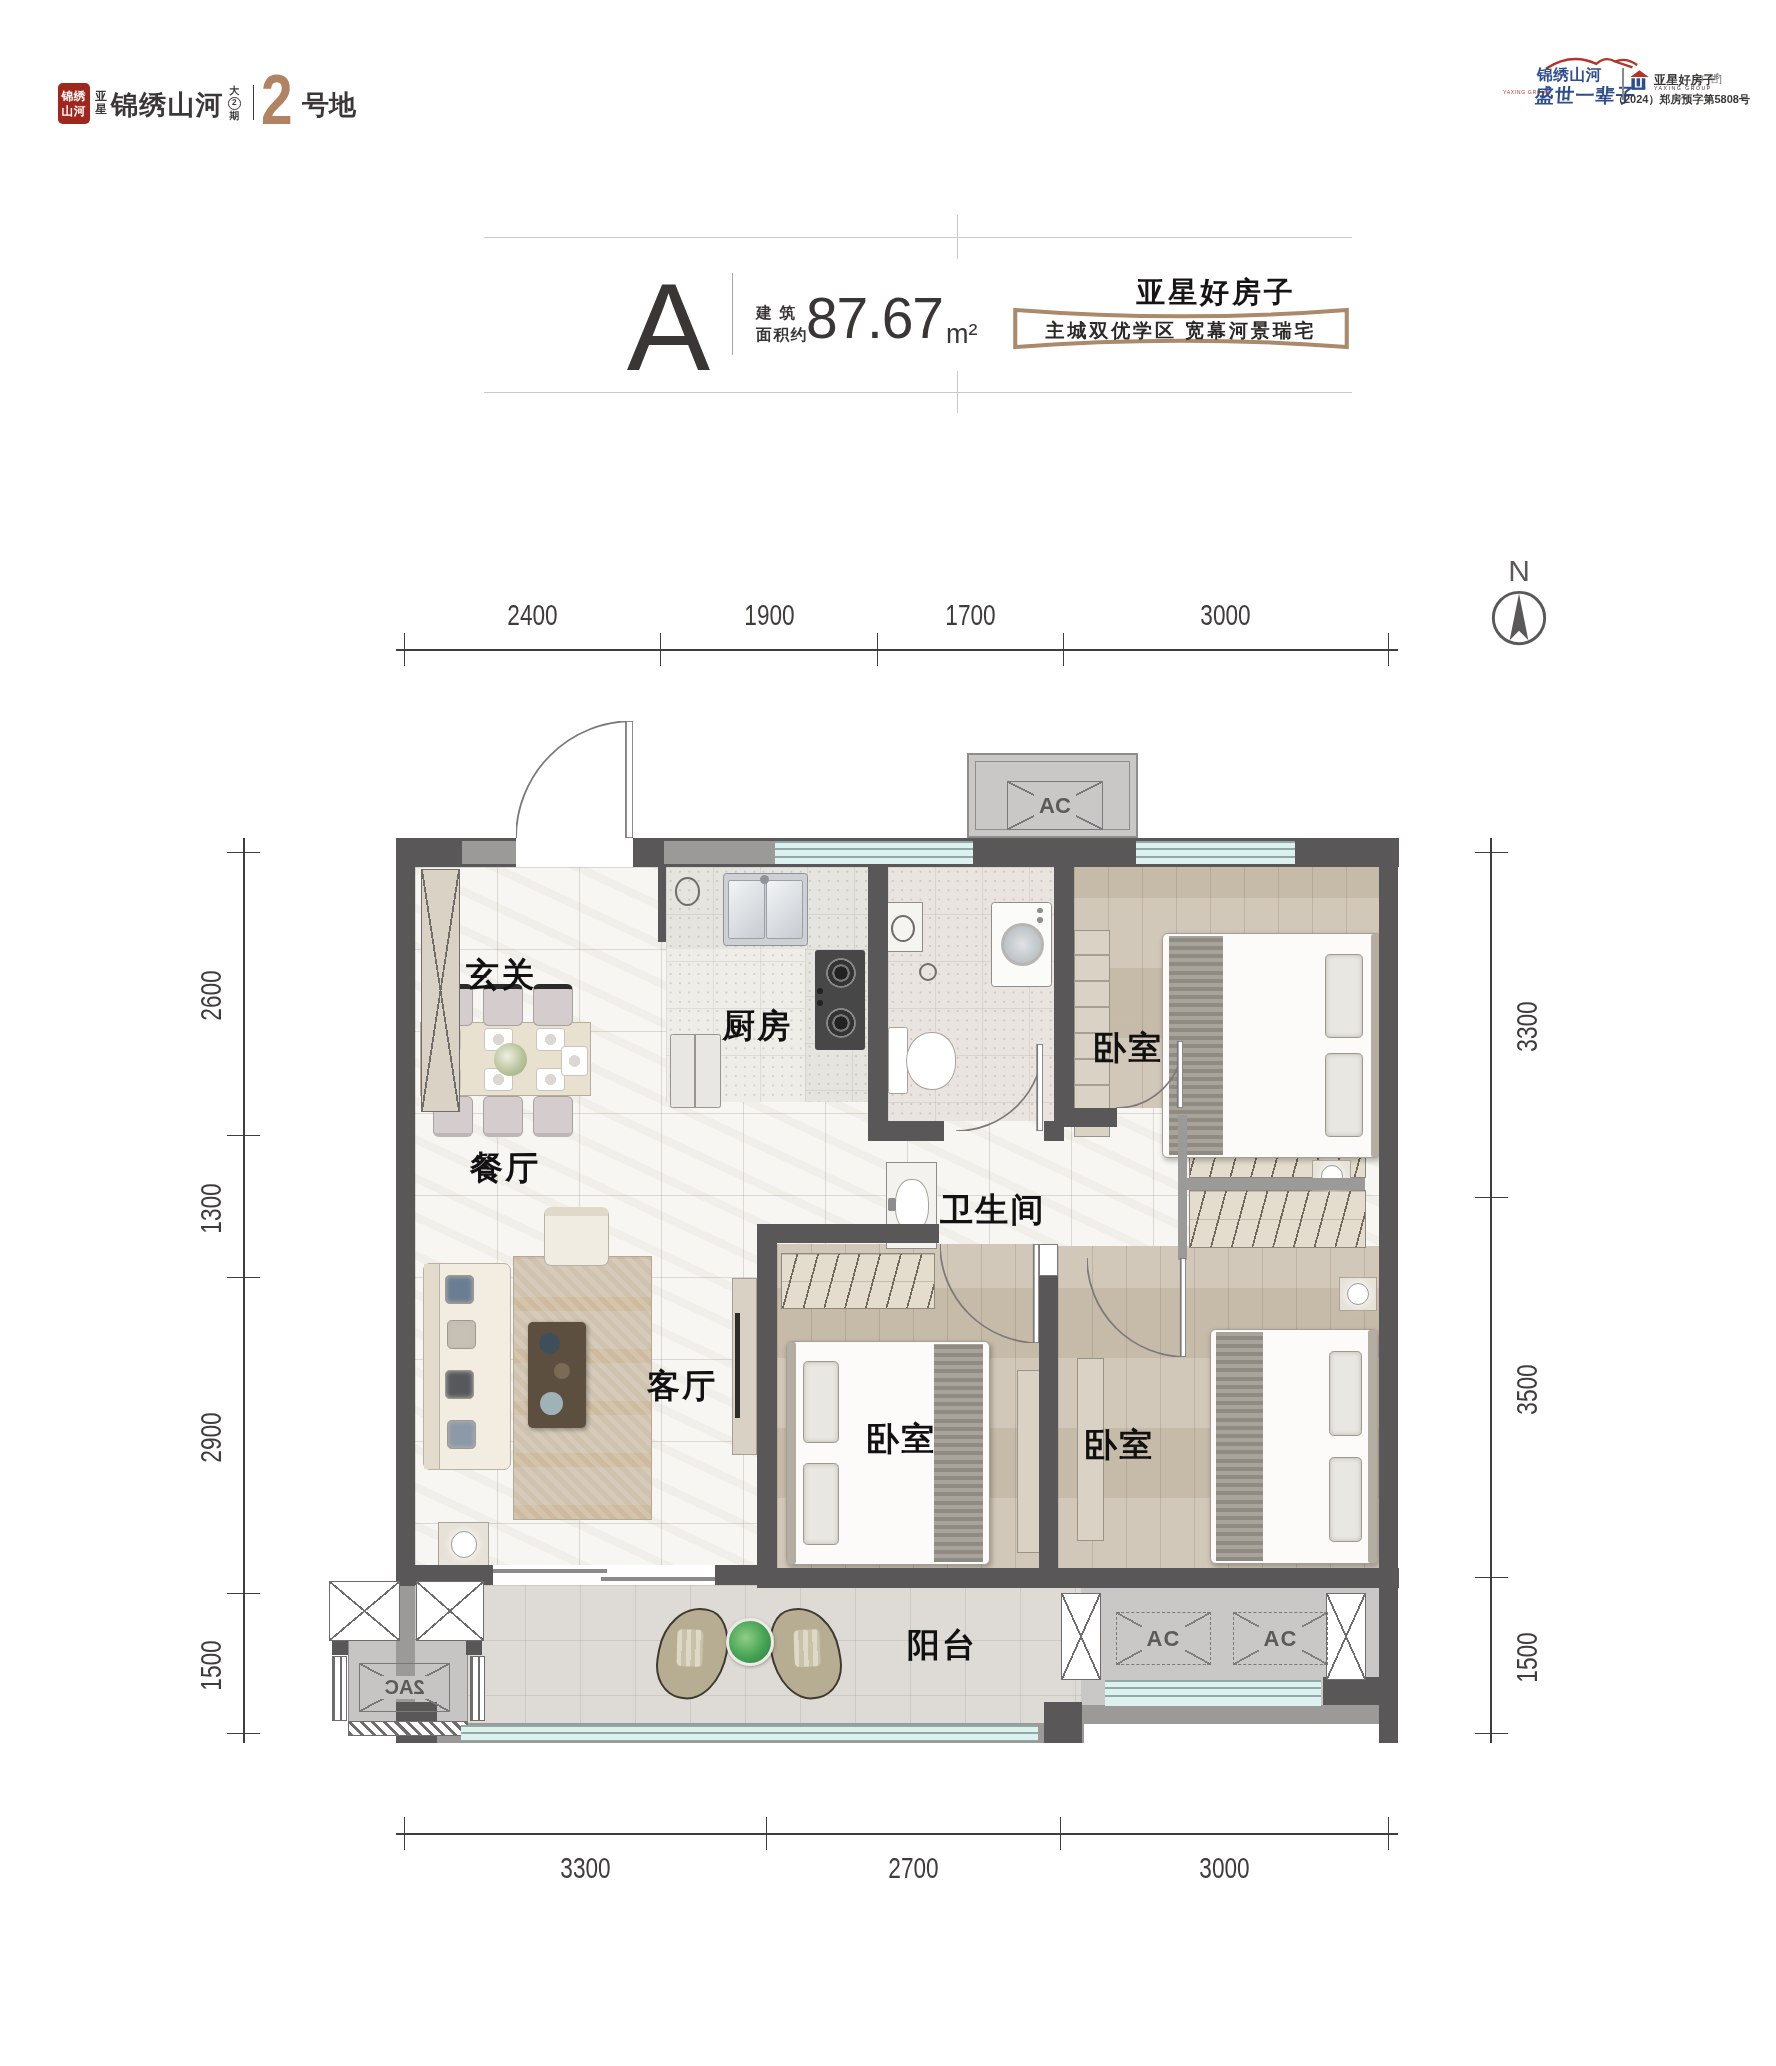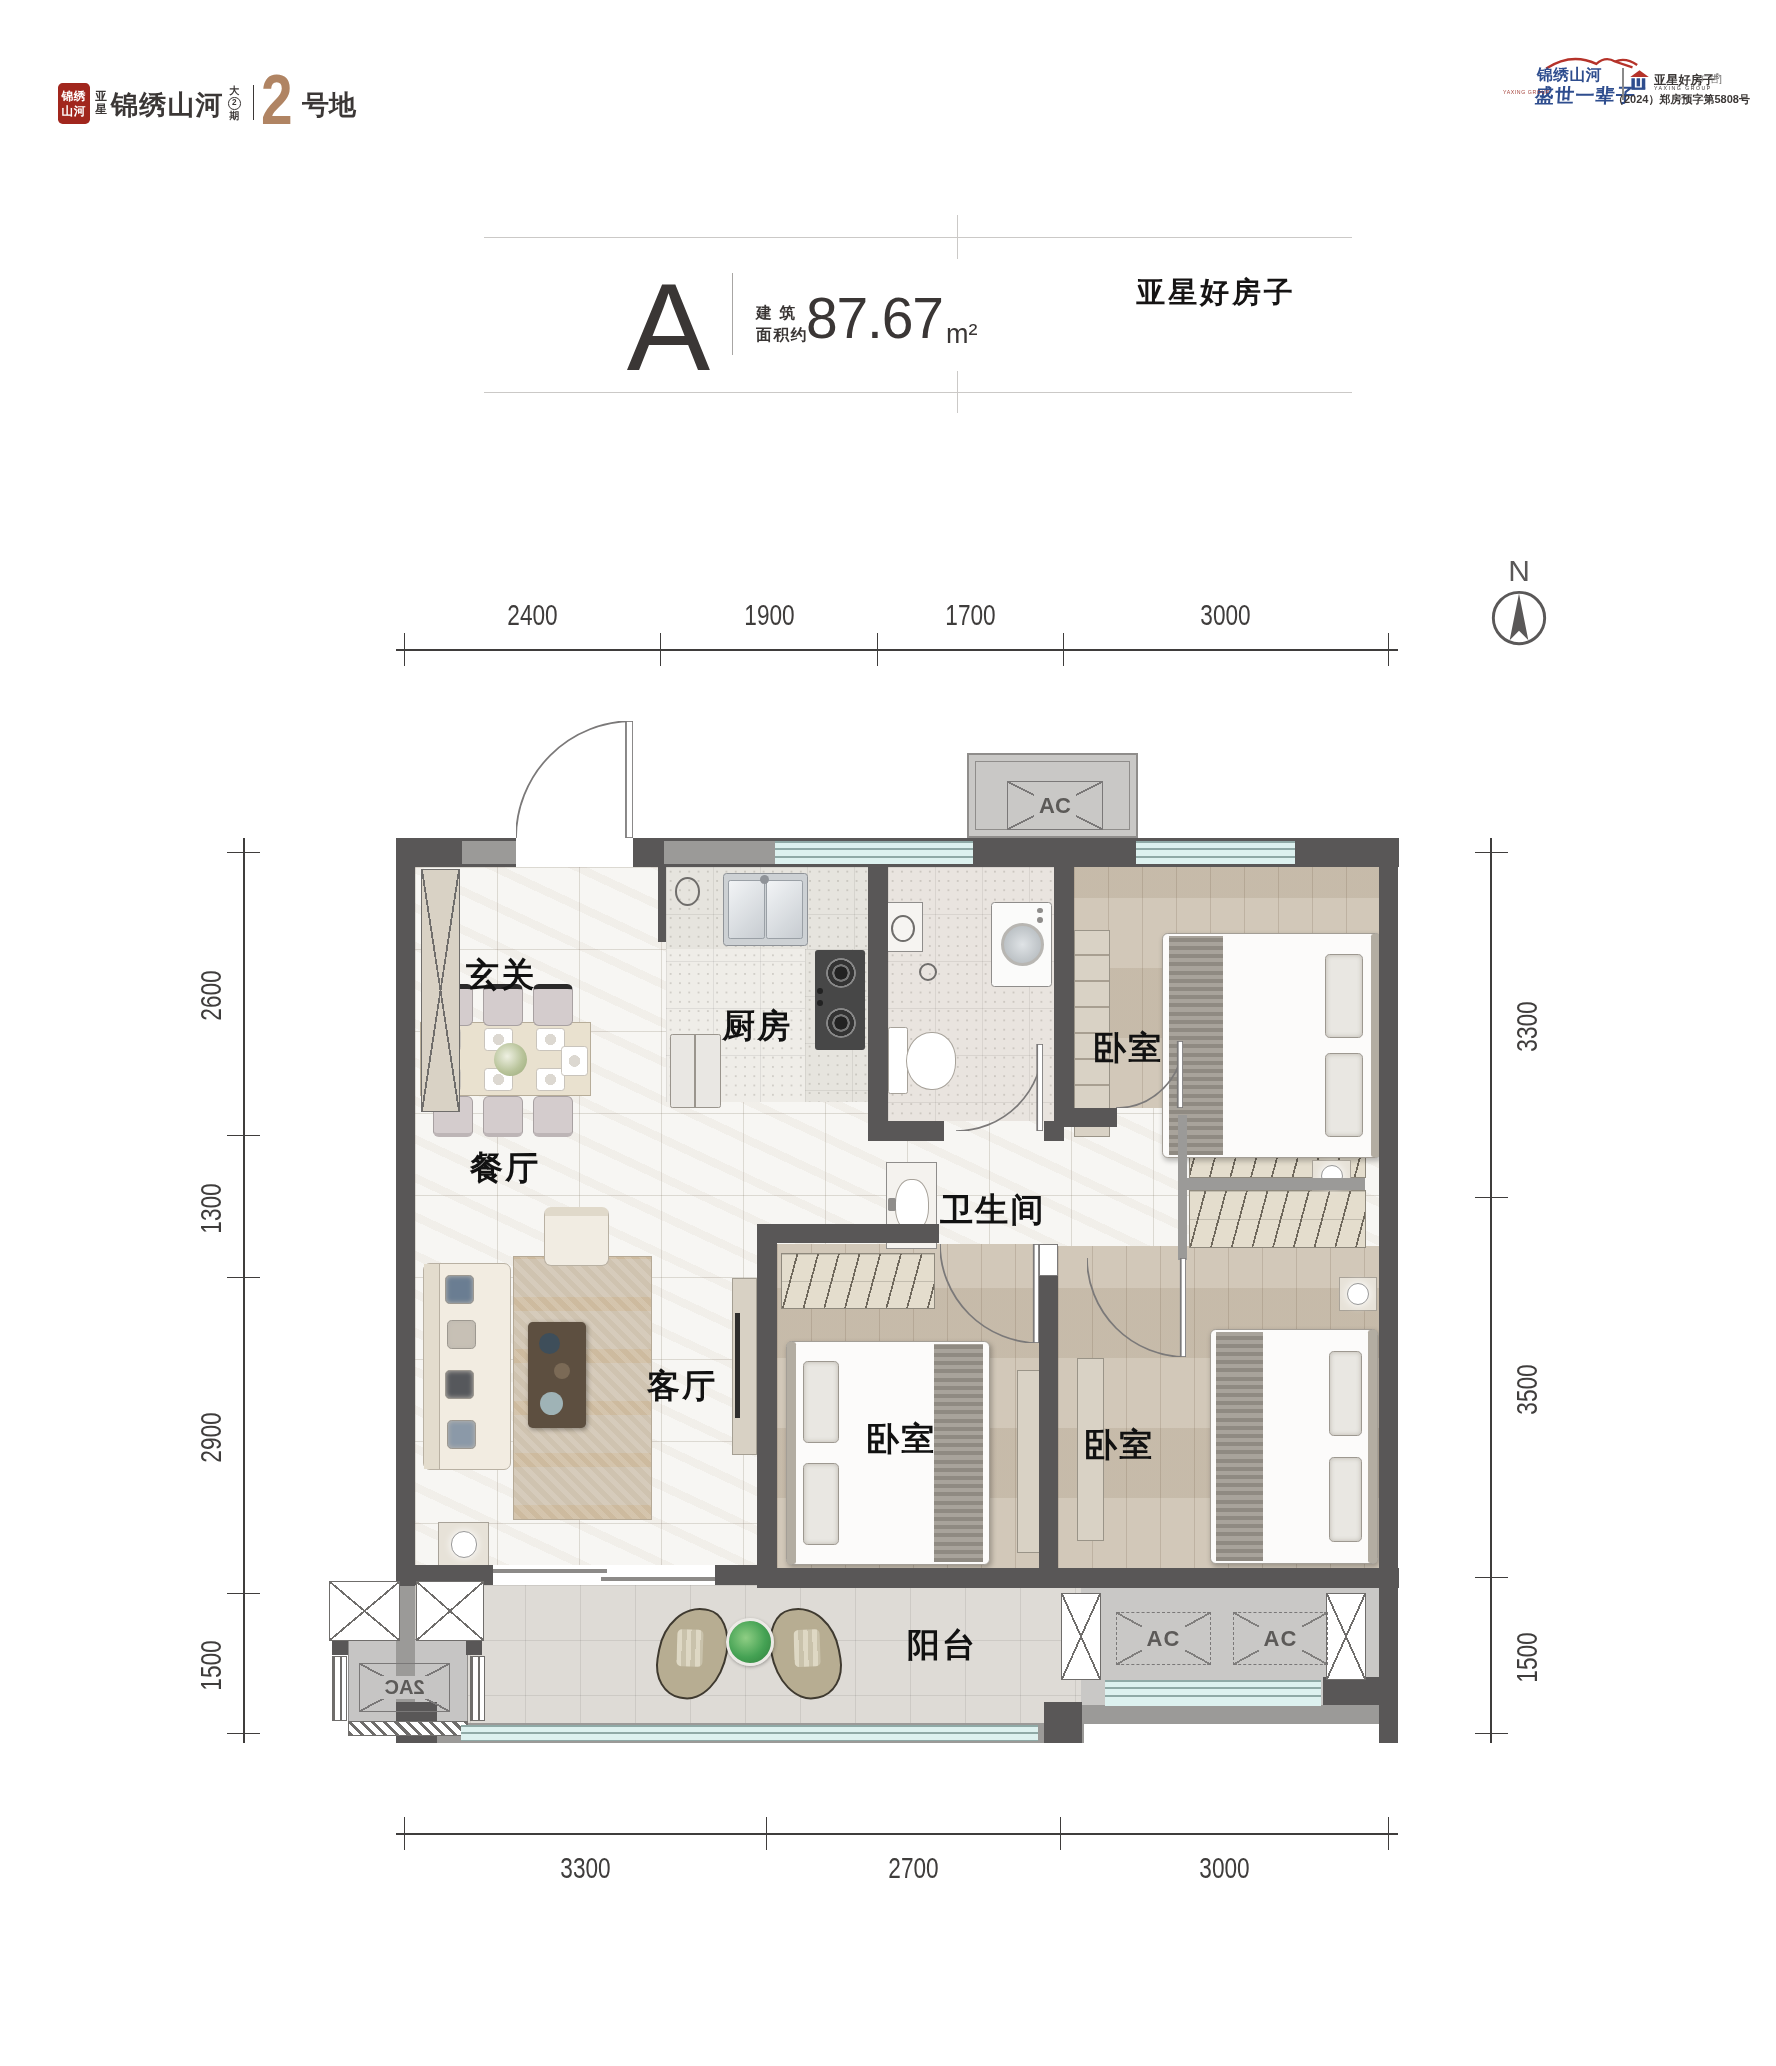--- a/index.html
+++ b/index.html
@@ -99,20 +99,26 @@
 
     <div class="abs" style="left:619px;top:264px;width:99px;text-align:center;font-size:125px;font-weight:500;line-height:1;color:#3a3635;">A</div>
     <div class="abs" style="left:732px;top:273px;width:1.2px;height:82px;background:#a8a6a4;"></div>
     <div class="abs" style="left:756px;top:302px;font-size:15.7px;line-height:22px;letter-spacing:1.7px;font-weight:600;">
       <div>建 筑</div>
       <div>面积约</div>
     </div>
     <div class="abs" style="left:806px;top:290px;font-size:57px;font-weight:400;line-height:1;color:#3a3635;letter-spacing:-1.2px;">87.67</div>
     <div class="abs" style="left:946px;top:319px;font-size:27px;font-weight:500;color:#3a3635;">m²</div>
     <div class="abs" style="left:1111px;top:273px;width:210px;text-align:center;font-size:29px;font-weight:800;letter-spacing:2.9px;color:#161414;">亚星好房子</div>
+    <div class="abs" style="left:1010px;top:303px;width:342px;height:51px;">
+      <svg width="342" height="51" viewBox="0 0 586 88">
+        <path d="M7,12 Q293,34 579,12 L579,76 Q293,54 7,76 Z" fill="#ffffff" stroke="#ab8a6b" stroke-width="7"></path>
+      </svg>
+      <div class="abs" style="left:0;top:15px;width:342px;text-align:center;font-size:19px;font-weight:600;letter-spacing:2.9px;color:#2b2927;">主城双优学区  宽幕河景瑞宅</div>
+    </div>
   </div>
 
   <div class="abs" style="left:1481px;top:554px;width:76px;height:117px;">
     <div style="position:absolute;left:0;top:0;width:76px;text-align:center;font-size:30px;color:#5a5858;">N</div>
     <svg class="abs" style="left:10px;top:36px;" width="56" height="56" viewBox="0 0 96 96">
       <circle cx="48" cy="48" r="44" fill="none" stroke="#5a5858" stroke-width="5"></circle>
       <path d="M48,6 L64,86 L48,70 L32,86 Z" fill="#5a5858"></path>
     </svg>
   </div>
 

